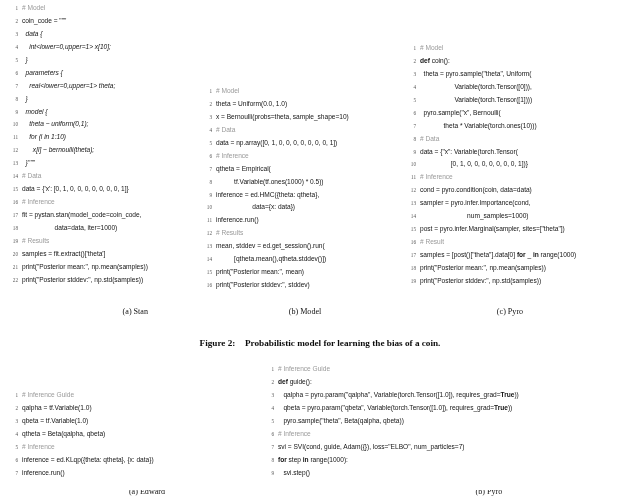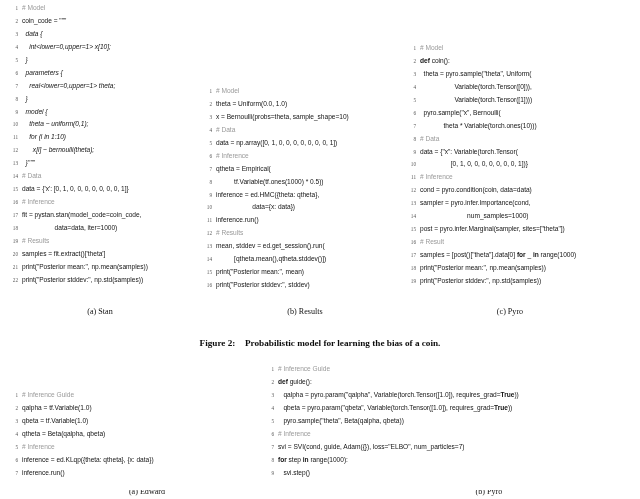--- a/index.html
+++ b/index.html
@@ -320,22 +320,22 @@
     <div class="code-line">
       <span class="ln">18</span>
       <span class="src">print("Posterior mean:", np.mean(samples))</span>
     </div>
     <div class="code-line">
       <span class="ln">19</span>
       <span class="src">print("Posterior stddev:", np.std(samples))</span>
     </div>
   </div>
 
-<div class="subcap" style="left:40px; top:307px; width:120px;">(a) Stan</div>
-<div class="subcap" style="left:245px; top:307px; width:120px;">(b) Results</div>
+<div class="subcap" style="left:28px; top:307px; width:120px;text-align:right;">(a) Stan</div>
+<div class="subcap" style="left:245px; top:307px; width:120px;">(b) Model</div>
 <div class="subcap" style="left:450px; top:307px; width:120px;text-align:center;">(c) Pyro</div>
 
 <div class="figcaption" style="top:338px;">
   <span class="fignum">Figure 2:</span>
   <span style="display:inline-block;width:5px;"></span>
   <span class="fignum">Probabilistic model for learning the bias of a coin.</span>
 </div>
 
 <div class="code-block" id="panel-edward-guide" style="left:6px; top:389px;">
     <div class="code-line">

